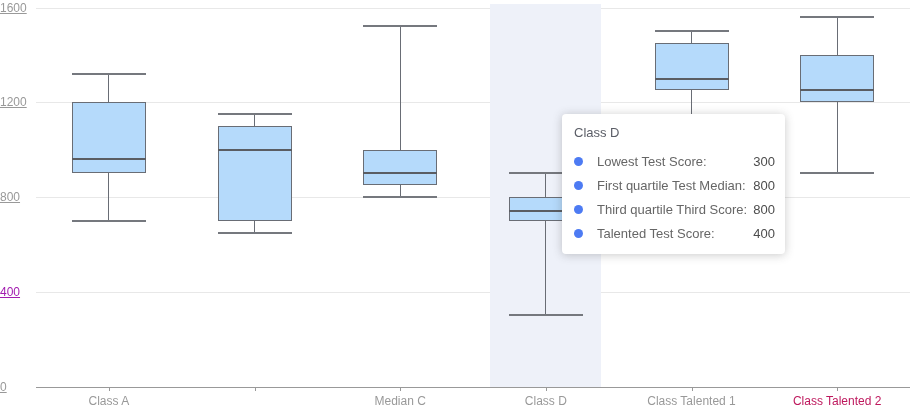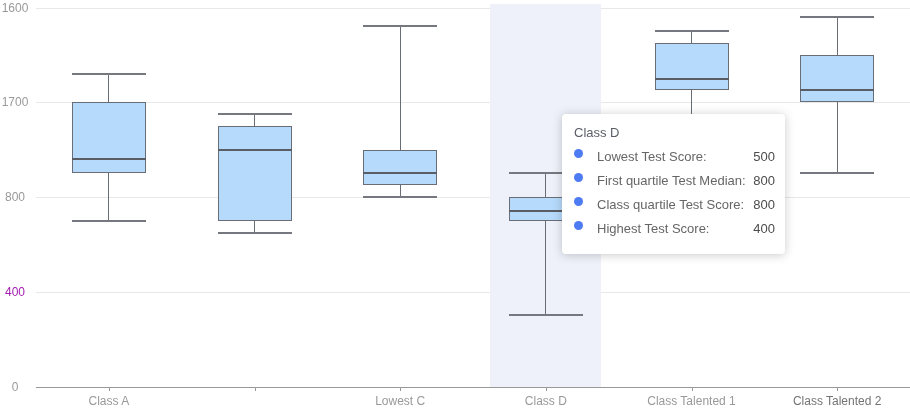--- a/index.html
+++ b/index.html
@@ -1,52 +1,52 @@
 <!DOCTYPE html>
 <html><head>
 <meta charset="utf-8">
 <style>
   html,body{margin:0;padding:0;background:#fff;}
   #app{
     position:relative;width:910px;height:409px;overflow:hidden;background:#ffffff;
     font-family:"Liberation Sans",sans-serif;
   }
   .hline{position:absolute;height:1px;}
-  .ylab{position:absolute;left:0;width:30px;text-align:center;font-size:12px;color:#999;line-height:12px;}
+  .ylab{position:absolute;left:0;width:30px;text-align:left;font-size:12px;color:#999;line-height:12px;text-decoration:underline;}
   .xlab{position:absolute;width:130px;text-align:center;font-size:12px;color:#999;line-height:14px;}
   .band{position:absolute;background:#eef1f9;}
   .boxrect{position:absolute;background:#b5dafb;border:1px solid #696d75;box-sizing:border-box;}
   .cap{position:absolute;height:2px;background:#75787e;}
   .med{position:absolute;height:2px;background:#5a5d63;}
   .whisk{position:absolute;width:1px;background:#696d75;}
   .tick{position:absolute;width:1px;height:4px;background:#999;}
   #tooltip{
     position:absolute;left:562px;top:114px;width:223px;background:#fff;border-radius:4px;
     box-shadow:0 1px 10px rgba(60,60,60,.28);padding:9px 10px 9px 12px;box-sizing:border-box;z-index:10;
   }
   .tt-title{font-size:13px;color:#5a5d66;margin:2px 0 8px 0;line-height:16px;}
-  .tt-row{display:flex;align-items:flex-start;height:24px;}
+  .tt-row{display:flex;align-items:center;height:24px;}
   .tt-dot{width:9px;height:9px;border-radius:50%;background:#4d7bf3;flex:0 0 9px;margin-right:14px;}
   .tt-label{font-size:13px;color:#666;}
   .tt-value{font-size:13px;color:#4c4c4c;margin-left:auto;}
 </style>
 </head>
 <body>
 
 <div id="app">
   <div id="plot" style="position:absolute;left:0;top:0;width:910px;height:409px;">
       <div class="band" style="left: 490.334px; top: 4px; width: 110.998px; height: 383px; background: rgb(238, 241, 249); z-index: 1;"></div>
       <div class="hline" style="left: 36px; top: 386.5px; width: 874px; background: rgb(153, 153, 153); z-index: 3;"></div>
       <div class="ylab" style="top: 380.5px; color: rgb(153, 153, 153);">0</div>
       <div class="hline" style="left: 36px; top: 291.75px; width: 874px; background: rgb(232, 232, 232); z-index: 0;"></div>
       <div class="ylab" style="top: 285.75px; color: #a21caf;">400</div>
       <div class="hline" style="left: 36px; top: 197px; width: 874px; background: rgb(232, 232, 232); z-index: 0;"></div>
       <div class="ylab" style="top: 191px; color: rgb(153, 153, 153);">800</div>
       <div class="hline" style="left: 36px; top: 102.25px; width: 874px; background: rgb(232, 232, 232); z-index: 0;"></div>
-      <div class="ylab" style="top: 96.25px; color: rgb(153, 153, 153);">1700</div>
+      <div class="ylab" style="top: 96.25px; color: rgb(153, 153, 153);">1200</div>
       <div class="hline" style="left: 36px; top: 7.5px; width: 874px; background: rgb(232, 232, 232); z-index: 0;"></div>
       <div class="ylab" style="top: 1.5px; color: rgb(153, 153, 153);">1600</div>
       <div class="whisk" style="left: 108.333px; top: 73.825px; height: 146.863px; background: rgb(105, 109, 117); z-index: 2;"></div>
       <div class="cap" style="left: 71.8333px; top: 72.825px; width: 74px; z-index: 2;"></div>
       <div class="cap" style="left: 71.8333px; top: 219.688px; width: 74px; z-index: 2;"></div>
       <div class="boxrect" style="left: 71.8333px; top: 102.25px; width: 74px; height: 71.0625px; background: rgb(181, 218, 251); border-color: rgb(105, 109, 117); z-index: 2;"></div>
       <div class="med" style="left: 71.8333px; top: 158.1px; width: 74px; background: rgb(90, 93, 99); z-index: 3;"></div>
       <div class="whisk" style="left: 254px; top: 114.094px; height: 118.438px; background: rgb(105, 109, 117); z-index: 2;"></div>
       <div class="cap" style="left: 217.5px; top: 113.094px; width: 74px; z-index: 2;"></div>
       <div class="cap" style="left: 217.5px; top: 231.531px; width: 74px; z-index: 2;"></div>
@@ -69,46 +69,46 @@
       <div class="med" style="left: 654.5px; top: 77.5625px; width: 74px; background: rgb(90, 93, 99); z-index: 3;"></div>
       <div class="whisk" style="left: 836.667px; top: 16.975px; height: 156.337px; background: rgb(105, 109, 117); z-index: 2;"></div>
       <div class="cap" style="left: 800.167px; top: 15.975px; width: 74px; z-index: 2;"></div>
       <div class="cap" style="left: 800.167px; top: 172.312px; width: 74px; z-index: 2;"></div>
       <div class="boxrect" style="left: 800.167px; top: 54.875px; width: 74px; height: 47.375px; background: rgb(181, 218, 251); border-color: rgb(105, 109, 117); z-index: 2;"></div>
       <div class="med" style="left: 800.167px; top: 89.4062px; width: 74px; background: rgb(90, 93, 99); z-index: 3;"></div>
       <div class="tick" style="left: 108.833px; top: 387px; background: rgb(153, 153, 153);"></div>
       <div class="xlab" style="left: 43.8333px; top: 394px; color: rgb(153, 153, 153);">Class A</div>
       <div class="tick" style="left: 254.5px; top: 387px; background: rgb(153, 153, 153);"></div>
       <div class="tick" style="left: 400.167px; top: 387px; background: rgb(153, 153, 153);"></div>
-      <div class="xlab" style="left: 335.167px; top: 394px; color: rgb(153, 153, 153);">Lowest C</div>
+      <div class="xlab" style="left: 335.167px; top: 394px; color: rgb(153, 153, 153);">Median C</div>
       <div class="tick" style="left: 545.833px; top: 387px; background: rgb(153, 153, 153);"></div>
       <div class="xlab" style="left: 480.833px; top: 394px; color: rgb(153, 153, 153);">Class D</div>
       <div class="tick" style="left: 691.5px; top: 387px; background: rgb(153, 153, 153);"></div>
       <div class="xlab" style="left: 626.5px; top: 394px; color: rgb(153, 153, 153);">Class Talented 1</div>
       <div class="tick" style="left: 837.167px; top: 387px; background: rgb(153, 153, 153);"></div>
-      <div class="xlab" style="left: 772.167px; top: 394px; color: #737373;">Class Talented 2</div>
+      <div class="xlab" style="left: 772.167px; top: 394px; color: #be185d;">Class Talented 2</div>
     </div>
   <div id="tooltip">
     <div class="tt-title">Class D</div>
     <div id="tt-rows">
         <div class="tt-row">
           <span class="tt-dot" style="background: rgb(77, 123, 243);"></span>
           <span class="tt-label">Lowest Test Score:</span>
-          <span class="tt-value">500</span>
+          <span class="tt-value">300</span>
         </div>
         <div class="tt-row">
           <span class="tt-dot" style="background: rgb(77, 123, 243);"></span>
           <span class="tt-label">First quartile Test Median:</span>
           <span class="tt-value">800</span>
         </div>
         <div class="tt-row">
           <span class="tt-dot" style="background: rgb(77, 123, 243);"></span>
-          <span class="tt-label">Class quartile Test Score:</span>
+          <span class="tt-label">Third quartile Third Score:</span>
           <span class="tt-value">800</span>
         </div>
         <div class="tt-row">
           <span class="tt-dot" style="background: rgb(77, 123, 243);"></span>
-          <span class="tt-label">Highest Test Score:</span>
+          <span class="tt-label">Talented Test Score:</span>
           <span class="tt-value">400</span>
         </div>
       </div>
   </div>
 </div>
 
 </body></html>

